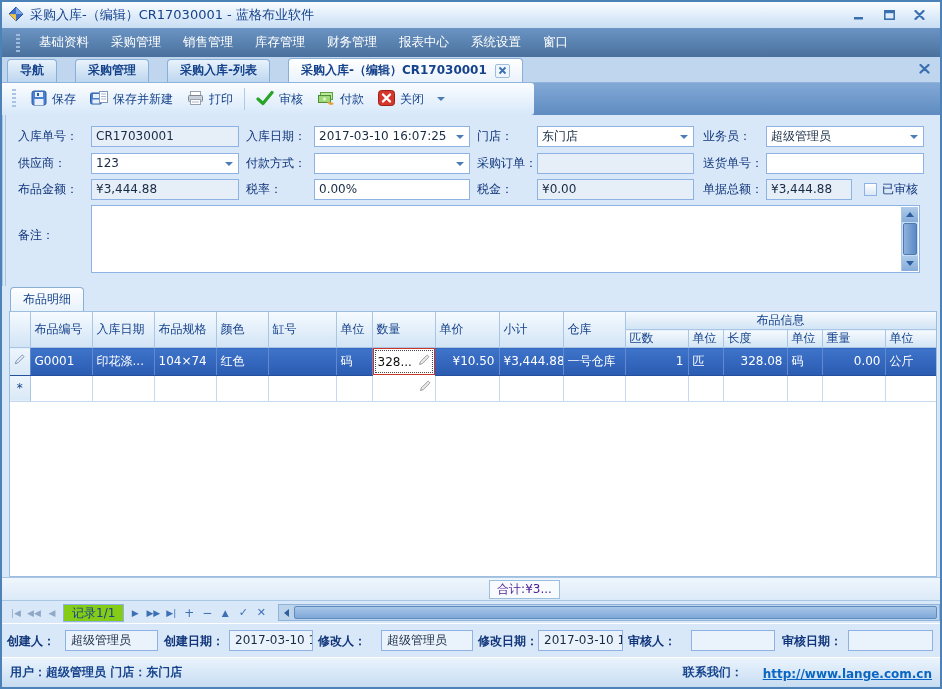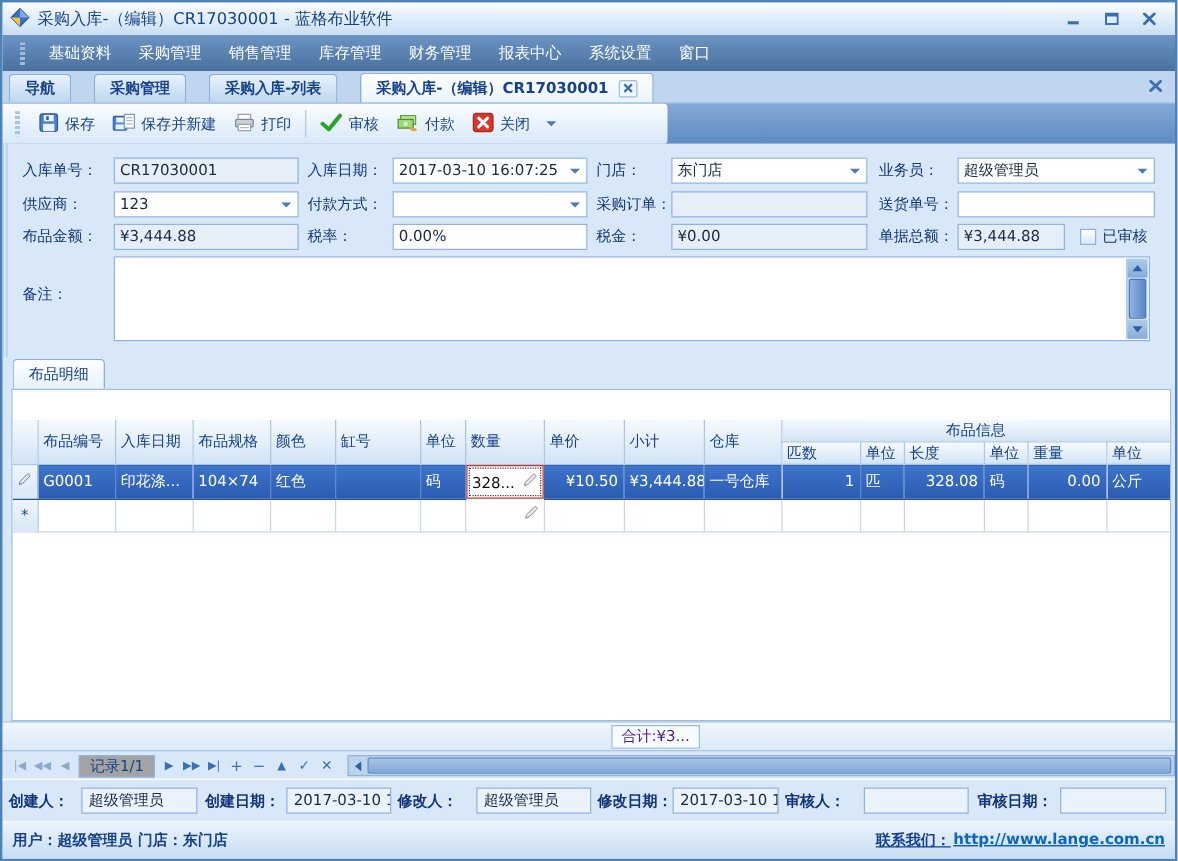--- a/index.html
+++ b/index.html
@@ -66,21 +66,21 @@
 
   
   .detailtabs { position:absolute; left:0; top:284px; right:0; height:25px; padding-left:8px; }
   .dtab { position:absolute; left:8px; bottom:0; height:24px; line-height:22px; padding:0 12px;
     background:linear-gradient(#FDFEFF,#E8F2FB); border:1px solid #89AFD7; border-bottom:none;
     border-radius:4px 4px 0 0; color:#15428B; }
 
   
   .gridwrap { position:absolute; left:7px; top:309px; width:928px; height:266px; background:#FFFFFF;
     border:1px solid #9EBEE0; overflow:hidden; }
-  table.grid { border-collapse:collapse; table-layout:fixed; width:926px;margin-top:24px; }
+  table.grid { border-collapse:collapse; table-layout:fixed; width:926px; }
   .grid th { background:linear-gradient(#F5FAFE,#D2E4F5); border-right:1px solid #A9C7E4;
     border-bottom:1px solid #A9C7E4; color:#15428B; font-weight:normal; font-size:12px;
     padding:0 4px; text-align:left; height:18px; overflow:hidden; white-space:nowrap; }
   .grid th.grp { text-align:center; height:16px; }
   .grid td { border-right:1px solid #C4D9EE; border-bottom:1px solid #C4D9EE; padding:0 4px;
     height:26px; overflow:hidden; white-space:nowrap; }
   .grid tr.sel td { background:linear-gradient(#3E74CB,#2A5BB0); color:#FFFFFF;
     border-right:1px solid #6288CE; border-bottom:1px solid #24509E; height:27px; }
   .grid td.num, .grid th.num { text-align:right; }
   .grid td.ind { background:linear-gradient(#EDF5FC,#D8E8F6); border-right:1px solid #A9C7E4; text-align:center; color:#15428B; }
@@ -93,41 +93,41 @@
     background:linear-gradient(#EFF6FD,#DCEAF8); border-top:1px solid #A9C7E4; border-bottom:1px solid #A9C7E4; }
   .sumbox { position:absolute; left:487px; top:2px; width:71px; height:19px; line-height:17px; text-align:center;
     background:#F7FBFE; border:1px solid #9EBEE0; color:#4c1d95; }
 
   
   .navrow { position:absolute; left:0; top:600px; right:0; height:21px; background:#D9E8F8;
     display:flex; align-items:center; padding-left:5px; }
   .navbtn { width:18px; height:17px; display:flex; align-items:center; justify-content:center;
     color:#3D6FB5; font-size:9px; cursor:pointer; }
   .navbtn.dis { color:#8FA8C8; }
-  .recbox { height:18px; line-height:16px; padding:0 8px; background:#a3a3a3; border:1px solid #8DB2E3;
+  .recbox { height:18px; line-height:16px; padding:0 8px; background:#84cc16; border:1px solid #8DB2E3;
     color:#15428B; margin:0 2px; }
   .hscroll { flex:1; height:17px; margin-left:8px; background:#BBD4EC; border:1px solid #8FB3DA;
     display:flex; align-items:center; }
   .hscroll .arrl { width:0; height:0; border-top:4px solid transparent; border-bottom:4px solid transparent;
     border-right:5px solid #2E5E9E; margin:0 5px; }
   .hscroll .thumb { flex:1; height:13px; margin-right:2px; background:linear-gradient(#A8C6E8,#7FA8D8);
     border:1px solid #5E8BC0; border-radius:2px; }
 
   
   .inforow { position:absolute; left:0; top:621px; right:0; height:34px; background:#D9E8F8;
     border-top:1px solid #FFFFFF; }
   .inforow .lbl { top:7px; height:20px; line-height:20px; font-weight:bold; }
   .ibox { position:absolute; top:6px; height:21px; line-height:19px; padding:0 5px;
     background:#EAF2FB; border:1px solid #8DB2E3; color:#182B44; overflow:hidden; white-space:nowrap; }
 
   
   .statusbar { position:absolute; left:0; top:655px; right:0; height:30px;
     background:linear-gradient(#EAF4FD,#C7DCF2); border-top:1px solid #FFFFFF;
     display:flex; align-items:center; padding:0 8px; color:#15428B; font-weight:bold; }
-  .statusbar .right { margin-left:auto; display:flex; align-items:flex-start; gap:2px;text-decoration:underline; }
+  .statusbar .right { margin-left:auto; display:flex; align-items:flex-end; gap:20px; }
   .statusbar a { color:#0A66C2; text-decoration:underline; font-weight:bold; }
 </style>
 </head>
 <body>
 
 <div class="window">
 
   <div class="titlebar">
     <span>
       <svg width="16" height="16">

